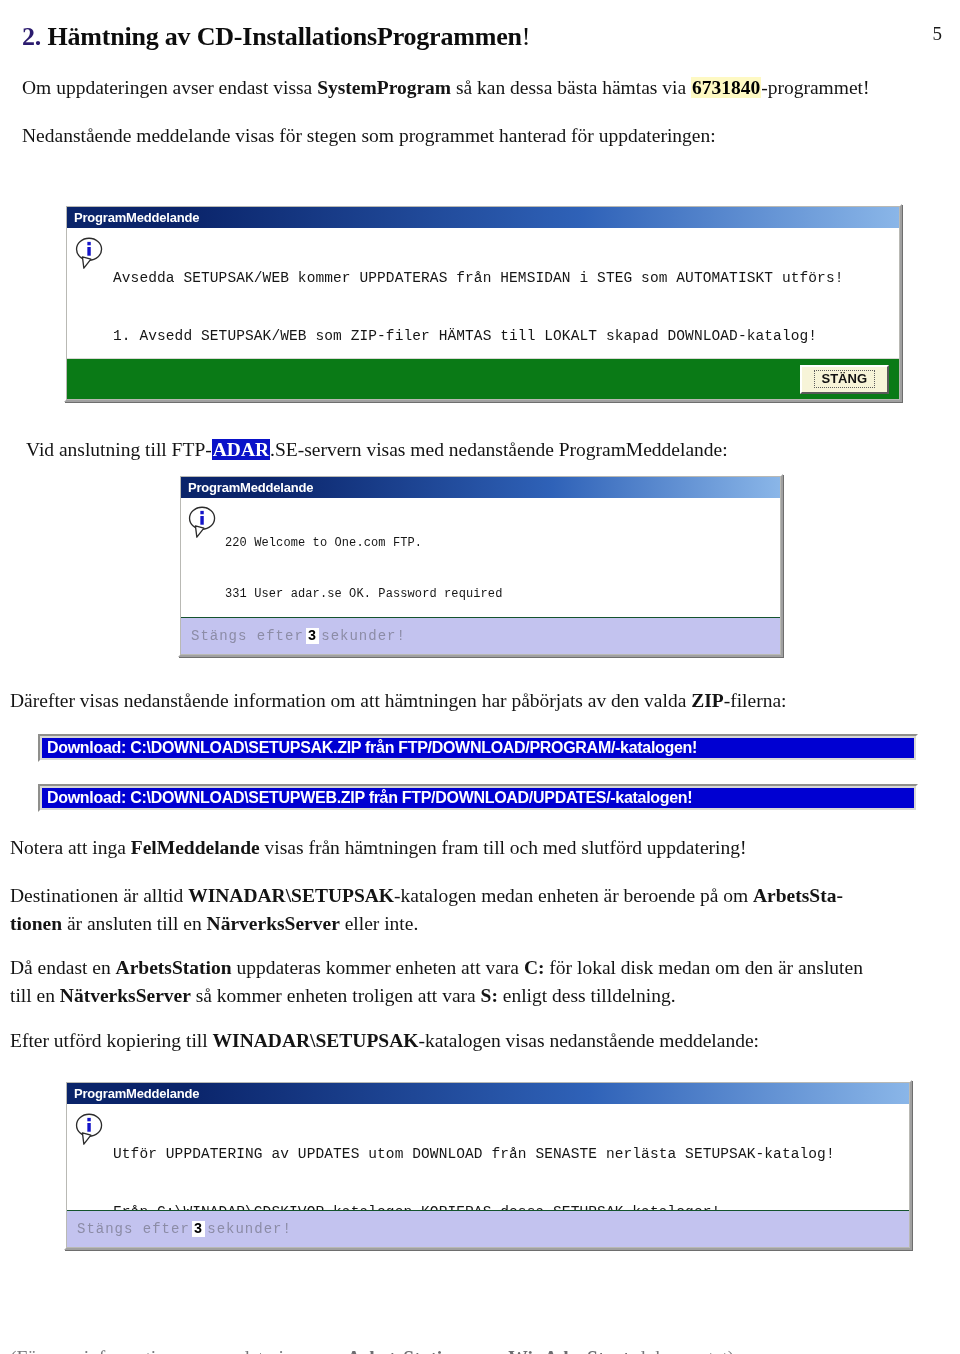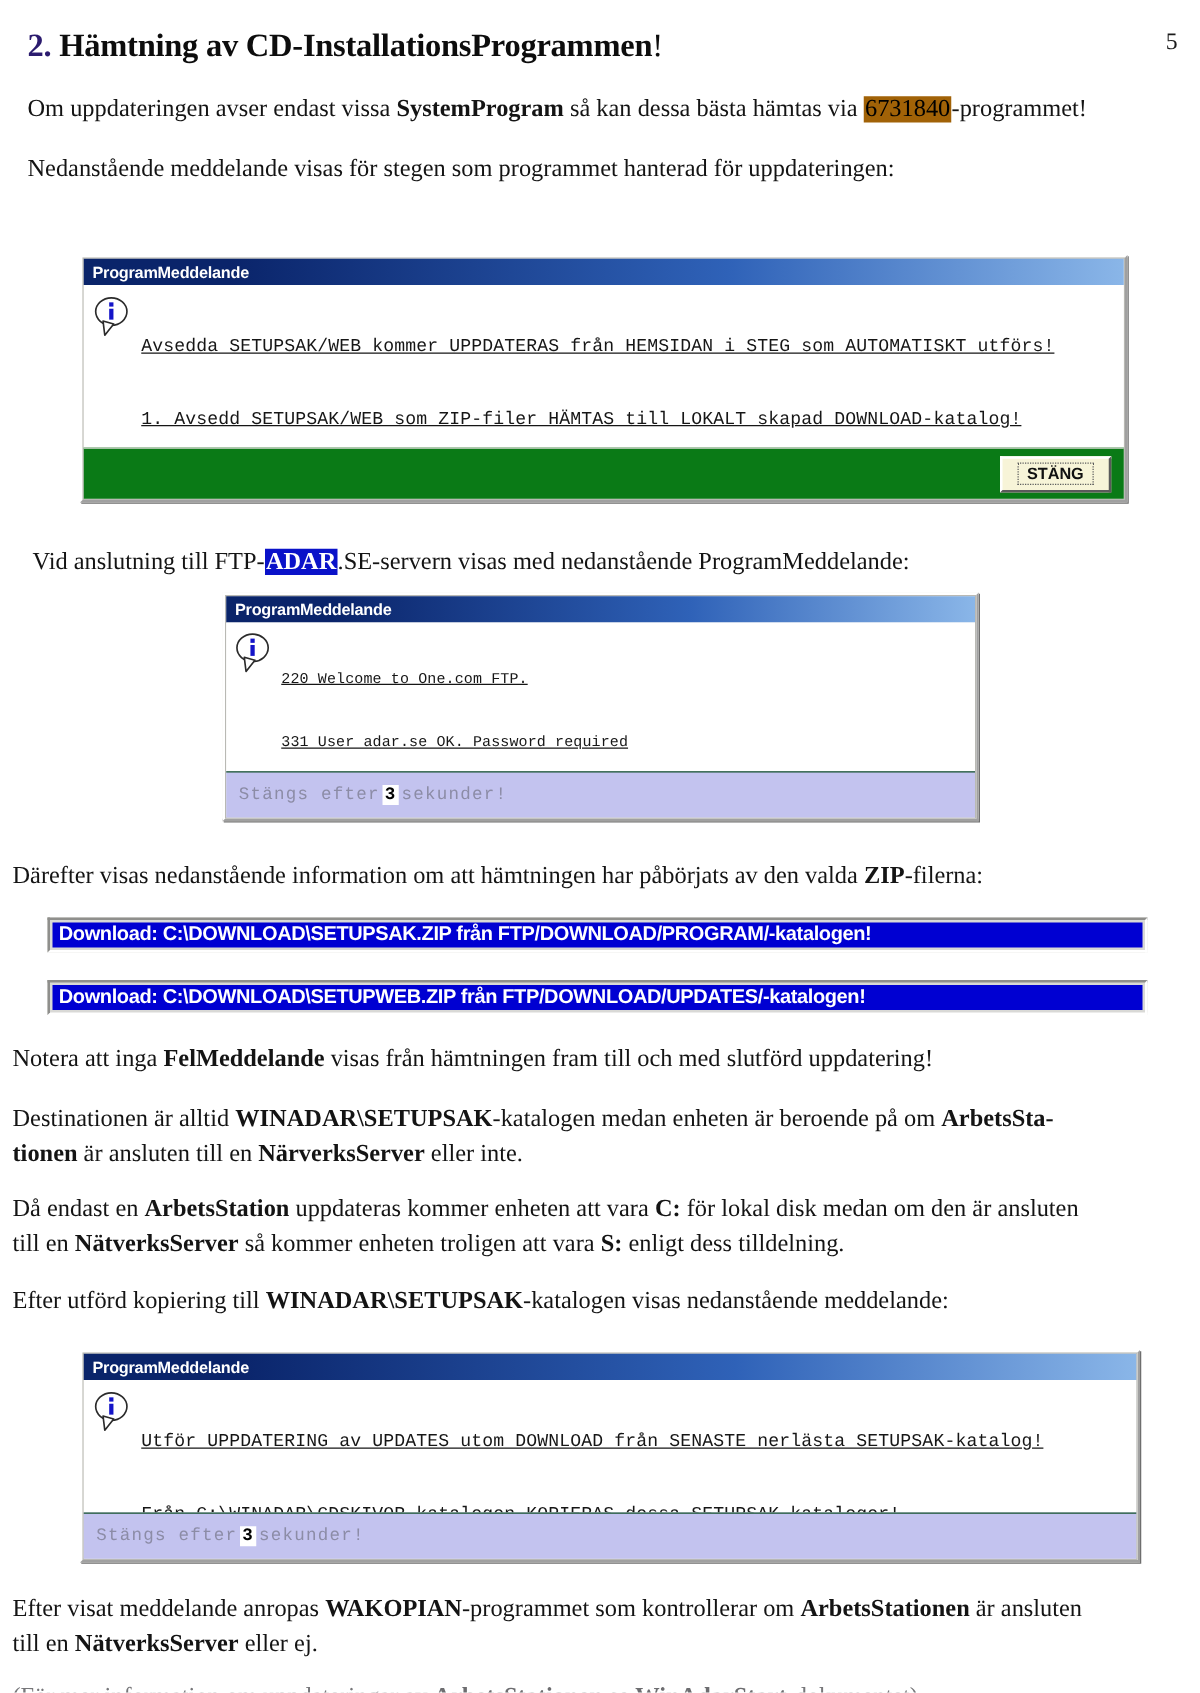--- a/index.html
+++ b/index.html
@@ -50,23 +50,23 @@
 
   
   .para {
     margin: 0 0 0 10px;
     font-size: 19.5px;
     line-height: 28px;
     color: #141414;
   }
   .para b { font-weight: bold; }
   .hl-red {
-    background: #a16207;
+    background: #fef9c3;
     color: #000000;
-    font-weight: normal;
+    font-weight: bold;
     padding: 0 1px;
   }
   .hl-blue {
     background: #0a12c9;
     color: #ffffff;
     font-weight: bold;
     padding: 0 1px;
   }
   .gray-note { color: #77777a; }
   .gray-note b { color: #6d6d70; }
@@ -117,21 +117,21 @@
     padding-top: 3px;
   }
   .msglines {
     flex: 1 1 auto;
     font-family: "Liberation Mono", monospace;
     font-size: 14.5px;
     color: #161616;
     white-space: pre;
     letter-spacing: 0.1px;
   }
-  .msglines .line { height: 26px; line-height: 26px; text-decoration: underline; }
+  .msglines .line { height: 26px; line-height: 26px; }
   .msglines.compact .line { height: 19px; line-height: 19px; font-size: 12px; }
 
   
   .info-icon { width: 34px; height: 36px; display: block; }
 
   
   .actionbar {
     flex: 0 0 40px;
     background: #0a7a16;
     display: flex;
@@ -310,17 +310,16 @@
         </div>
       </div>
       <div class="countbar">
         <span>Stängs efter </span>
           <span class="secs">3</span>
           <span> sekunder!</span>
       </div>
     </div>
   </div>
 
-  <p class="para" style="position:absolute; left:10px; top:1252px; margin:0; width:945px;"><span>Efter visat meddelande anropas </span><b>WAKOPIAN</b><span>-programmet som kontrollerar om </span><b>ArbetsStationen</b><span> är ansluten</span><br><span>till en </span><b>NätverksServer</b><span> eller ej.</span></p>
 
   <p class="para gray-note" style="position:absolute; left:10px; top:1322px; margin:0;"><span>(För mer information om uppdateringar av </span><b>ArbetsStationen</b><span> se </span><b>WinAdarStart</b><span>-dokumentet)</span></p>
 
 </div>
 
 </body></html>

